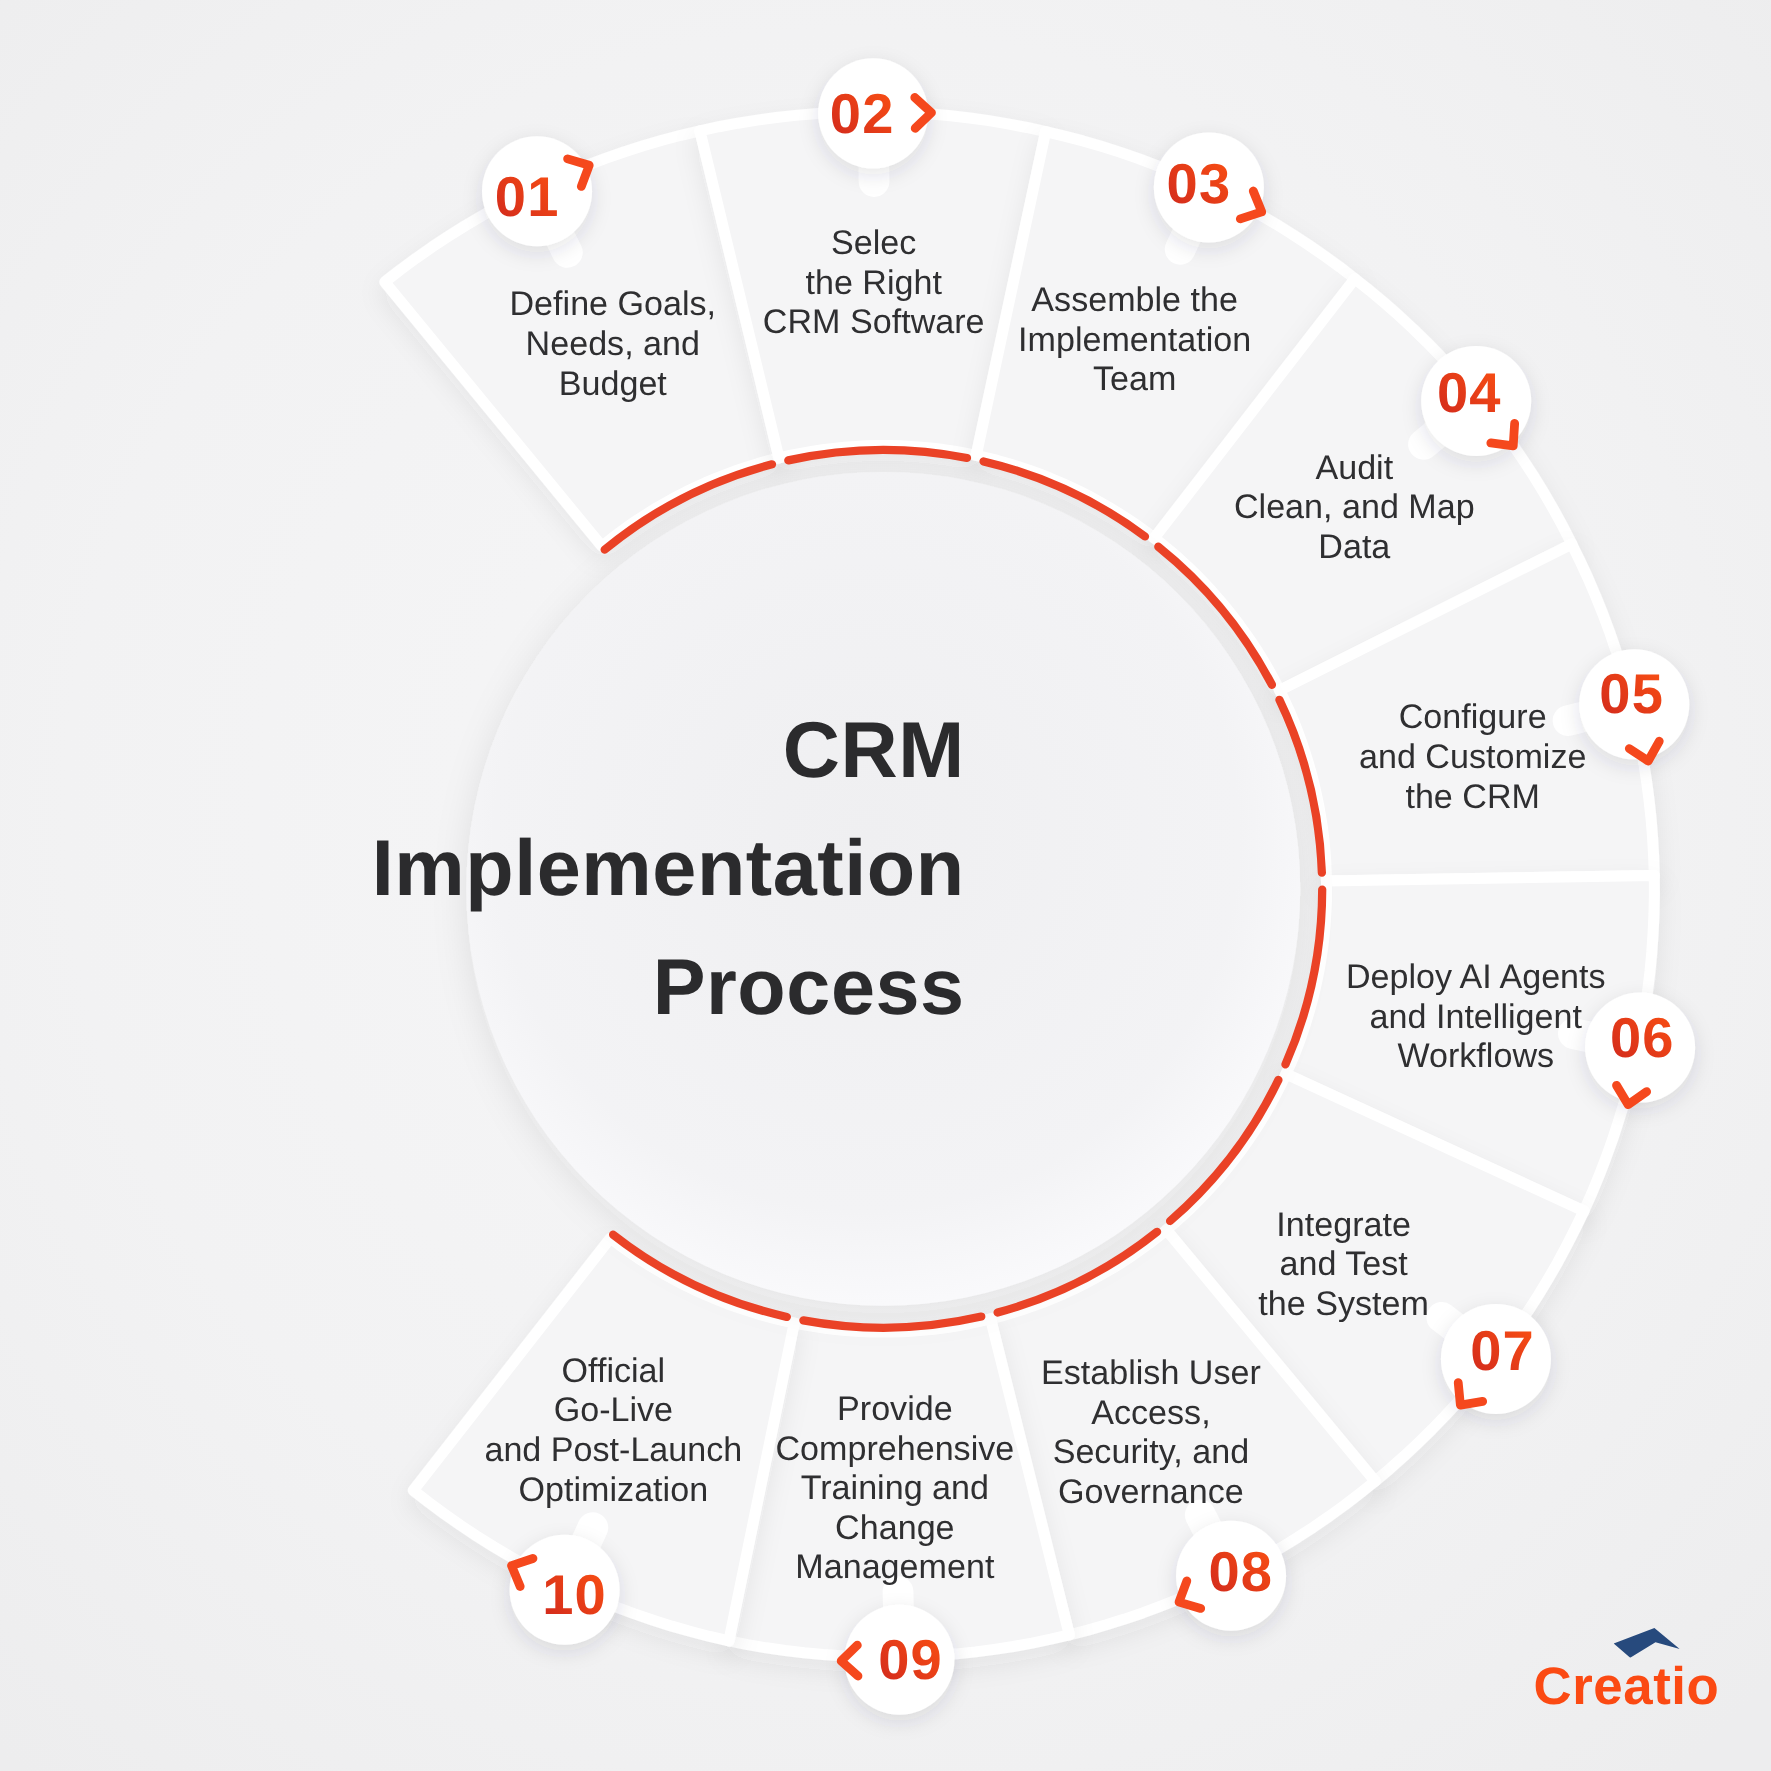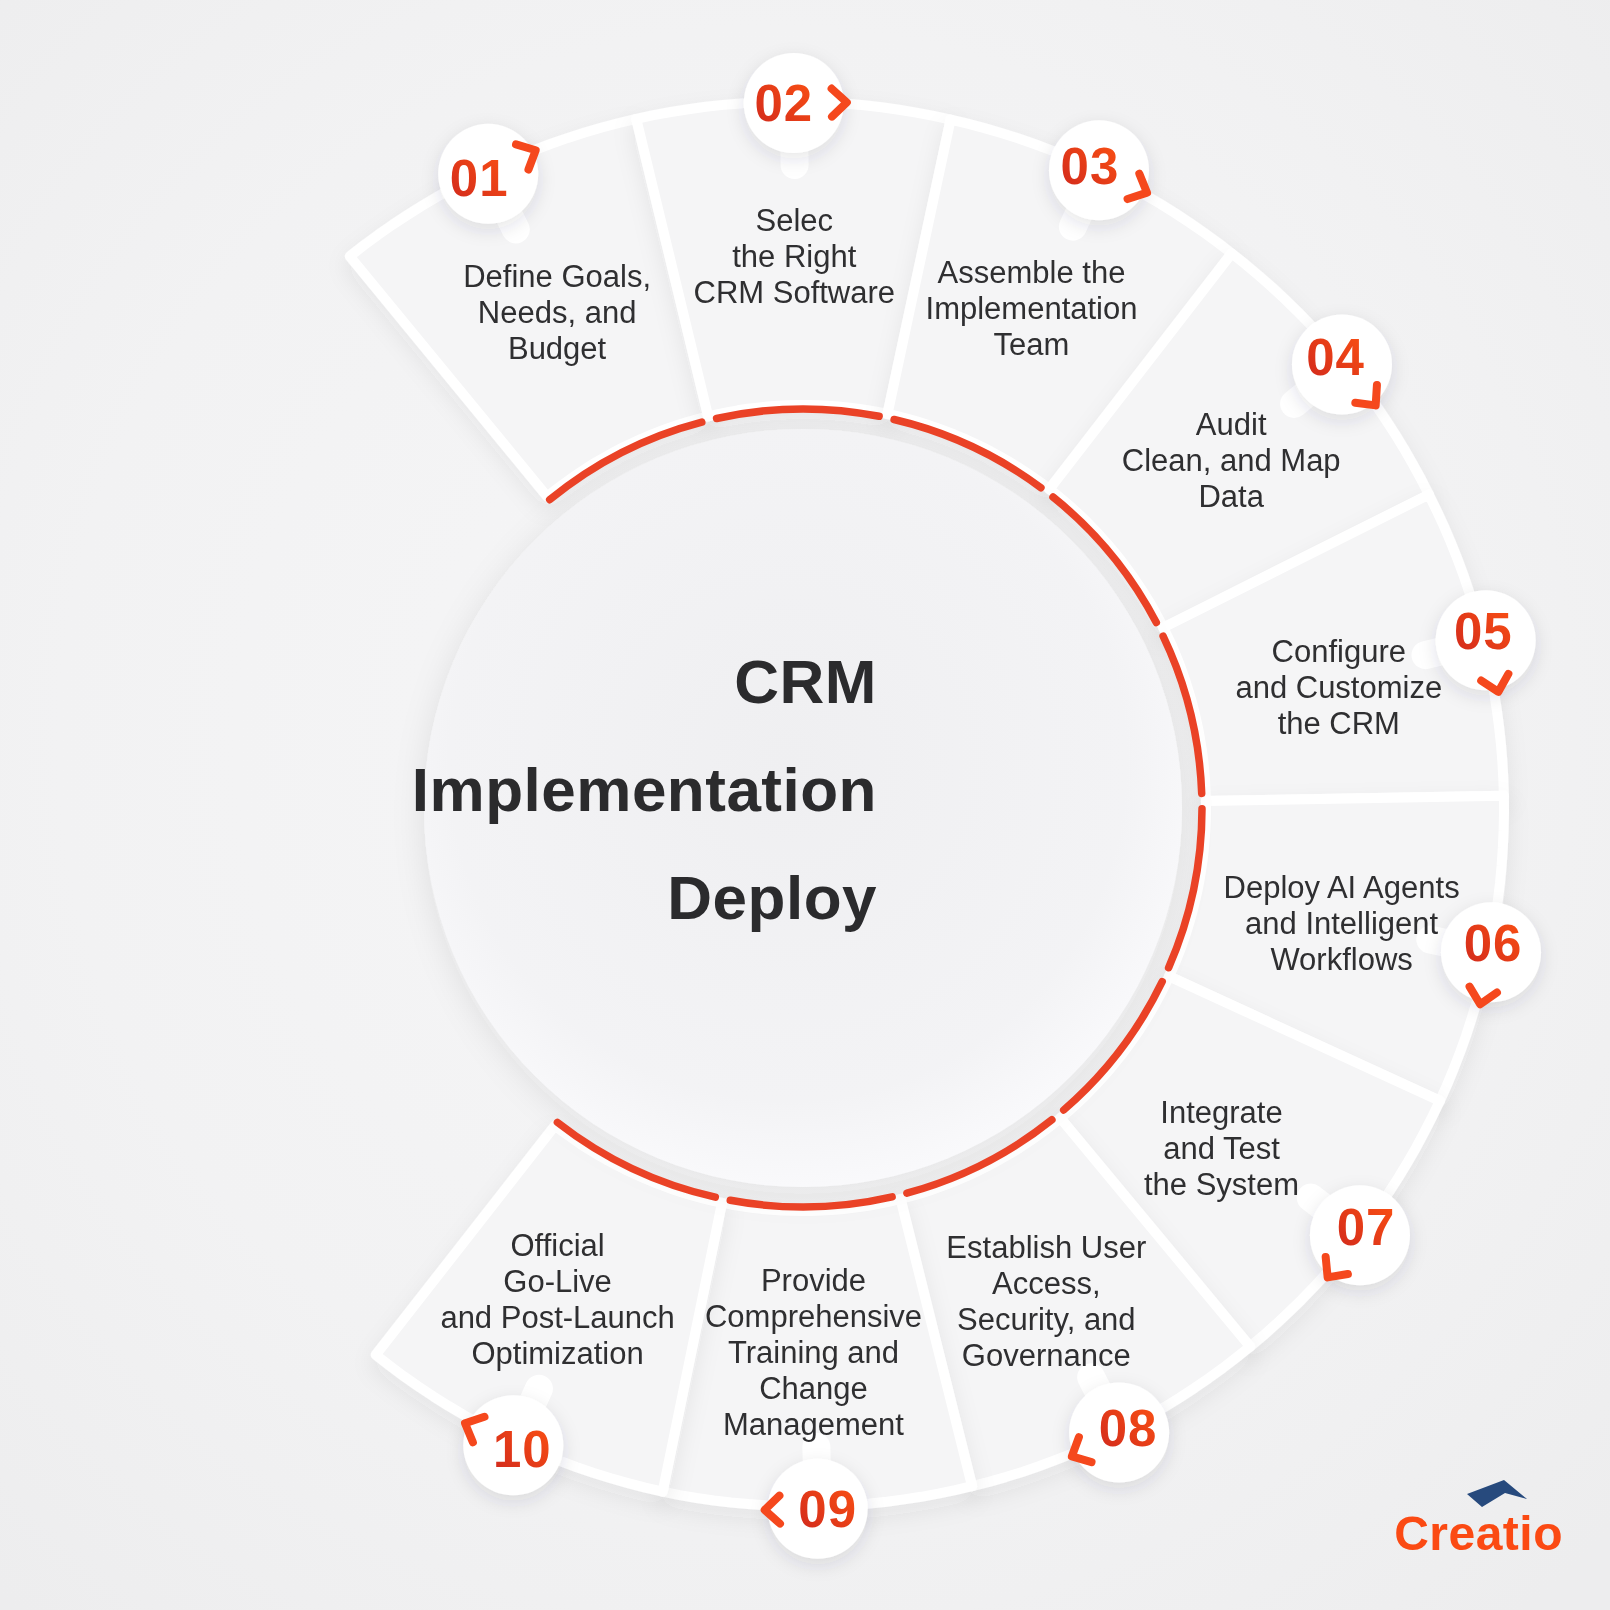--- a/index.html
+++ b/index.html
@@ -11,21 +11,21 @@
   svg.diagram { position:absolute; left:0; top:0; }
   .wedge { fill:#f5f5f6; stroke:#ffffff; stroke-width:10; stroke-linejoin:round; }
   .arcseg { fill:none; stroke-width:7.5; stroke-linecap:round; }
   .blob-tail { stroke:#ffffff; stroke-width:28; stroke-linecap:round; }
   .blob { fill:#ffffff; }
   .badge-num { font-weight:700; font-size:51px; letter-spacing:1px; }
   .chev { fill:none; stroke-width:8; stroke-linecap:round; stroke-linejoin:round; }
   .step-label { font-size:31px; fill:#2f2f31; }
   .title {
     position:absolute; top:628px; right:733px; text-align:right;
-    font-size:62px; line-height:108px; font-weight:700; color:#2b2b2d;
+    font-size:72px; line-height:108px; font-weight:700; color:#2b2b2d;
     letter-spacing:0.5px; white-space:nowrap;
   }
   .logo { position:absolute; top:1502px; right:47px; height:70px; }
   .logo-text {
     font-size:48px; font-weight:700; color:#fb4a13; letter-spacing:0.5px;
     line-height:64px; display:block;
   }
   .logo-arrow { position:absolute; right:36px; top:-22px; width:60px; height:27px; }
 </style>
 </head>
@@ -132,21 +132,21 @@
         <text text-anchor="middle" class="step-label"><tspan x="1221.5" y="1123.3">Integrate</tspan><tspan x="1221.5" y="1159.3">and Test</tspan><tspan x="1221.5" y="1195.3">the System</tspan></text>
         <text text-anchor="middle" class="step-label"><tspan x="1046.3" y="1258.4">Establish User</tspan><tspan x="1046.3" y="1294.4">Access,</tspan><tspan x="1046.3" y="1330.4">Security, and</tspan><tspan x="1046.3" y="1366.4">Governance</tspan></text>
         <text text-anchor="middle" class="step-label"><tspan x="813.5" y="1290.9">Provide</tspan><tspan x="813.5" y="1326.9">Comprehensive</tspan><tspan x="813.5" y="1362.9">Training and</tspan><tspan x="813.5" y="1398.9">Change</tspan><tspan x="813.5" y="1434.9">Management</tspan></text>
         <text text-anchor="middle" class="step-label"><tspan x="557.6" y="1256.2">Official</tspan><tspan x="557.6" y="1292.2">Go-Live</tspan><tspan x="557.6" y="1328.2">and Post-Launch</tspan><tspan x="557.6" y="1364.2">Optimization</tspan></text>
       </g>
   </svg>
 
   <div class="title" style="color: rgb(43, 43, 45);">
     <div class="title-line">CRM</div>
     <div class="title-line">Implementation</div>
-    <div class="title-line">Deploy</div>
+    <div class="title-line">Process</div>
   </div>
 
   <div class="logo">
     <svg class="logo-arrow" viewBox="0 0 60 27">
       <polygon points="0,14 37,0 60,19 38,13 15,27" fill="#274a7d"></polygon>
     </svg>
     <span class="logo-text" style="color: rgb(251, 74, 19);">Creatio</span>
   </div>
 
 </div>

